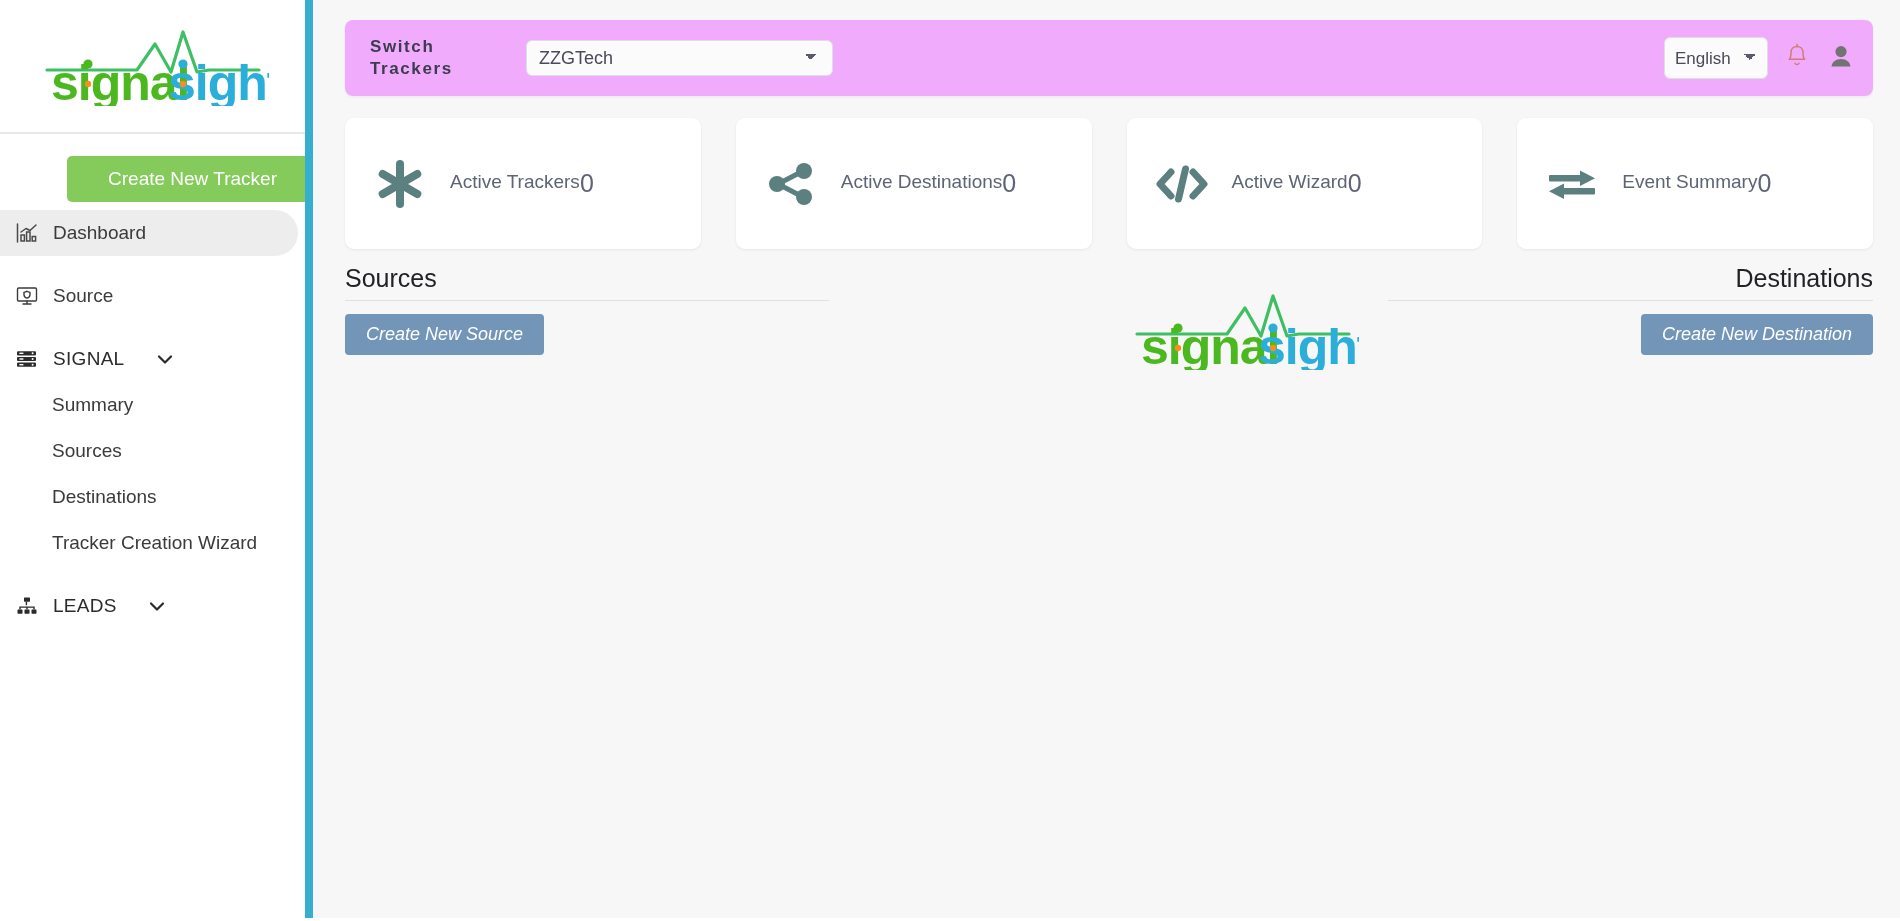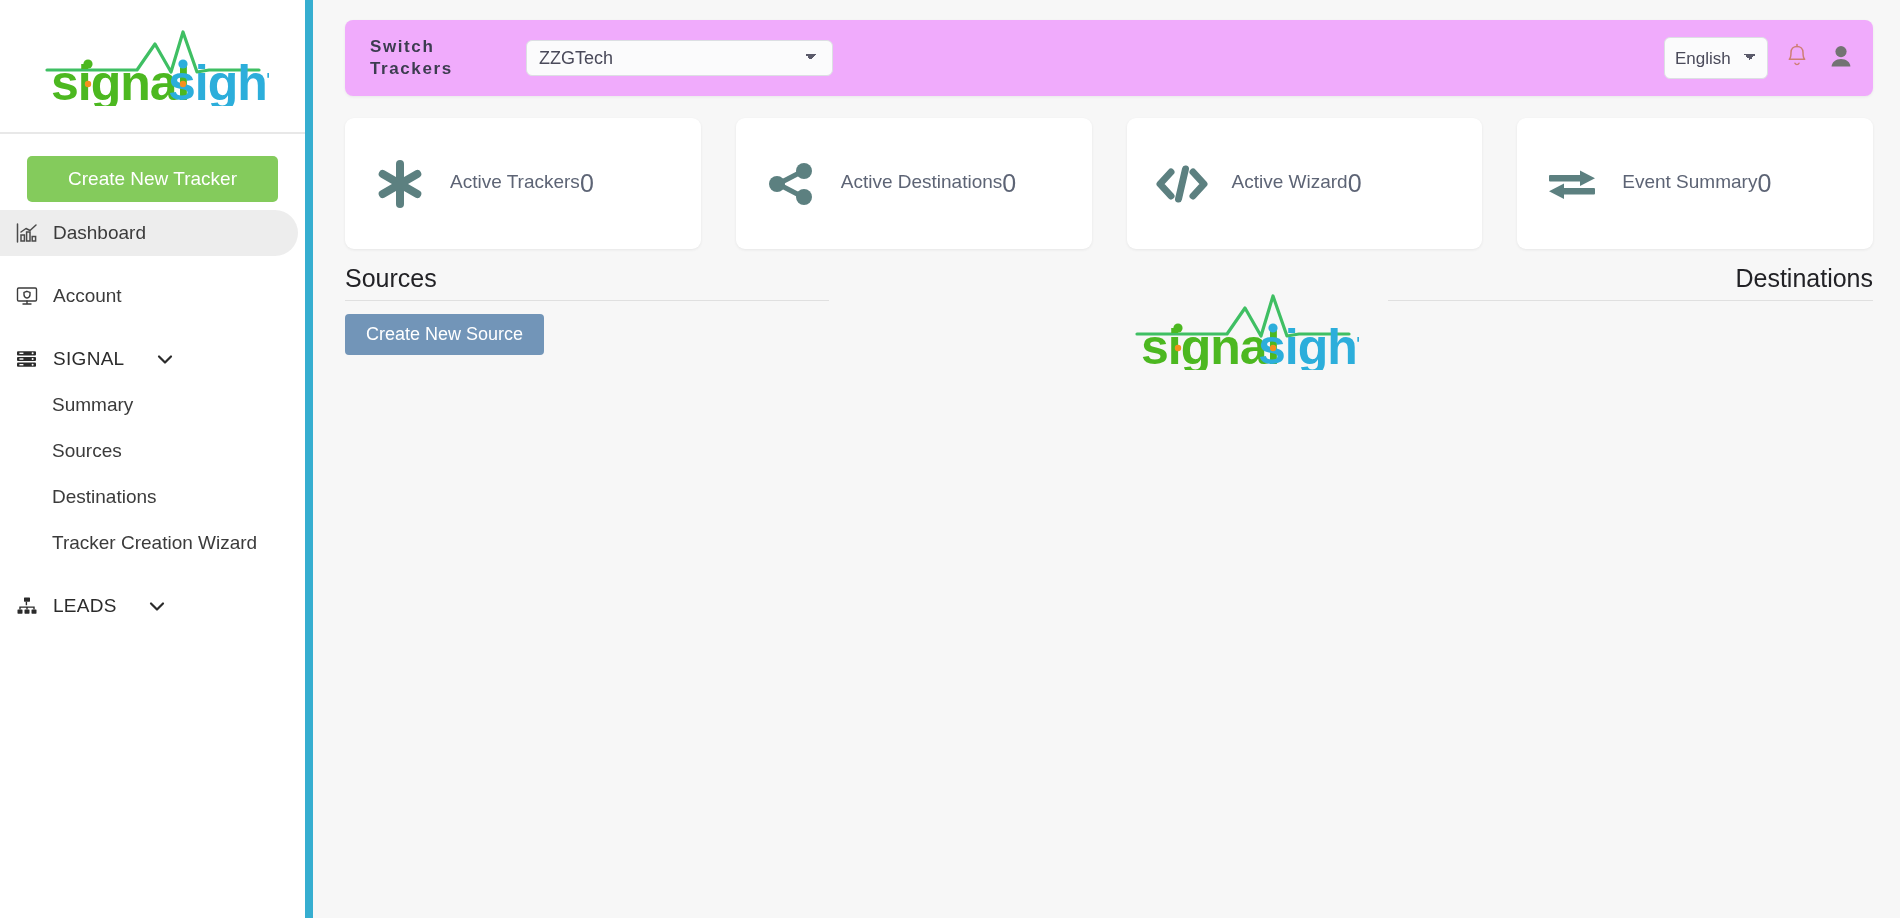--- a/index.html
+++ b/index.html
@@ -44,20 +44,21 @@
     height: 46px;
     background: #84cb5c;
     border: none;
     border-radius: 5px;
     color: #ffffff;
     font-size: 19px;
     font-family: "Liberation Sans", sans-serif;
     cursor: pointer;
     line-height: 46px;
     text-align: center;
+    margin-left: 40px;
   }
 
   .nav { margin-top: 8px; }
   .nav-item {
     display: flex;
     align-items: center;
     height: 46px;
     padding-left: 14px;
     gap: 13px;
     cursor: pointer;
@@ -257,20 +258,21 @@
     margin-top: 13px;
     height: 41px;
     background: #7295b8;
     border: none;
     border-radius: 4px;
     color: #ffffff;
     font-size: 18px;
     padding: 0 21px;
     font-family: "Liberation Sans", sans-serif;
     cursor: pointer;
+    font-style: italic;
   }
   .watermark {
     position: absolute;
     left: 790px;
     top: 290px;
     width: 280px;
     display: flex;
     justify-content: center;
     opacity: 1;
   }
@@ -317,21 +319,21 @@
       <div class="nav-gap"></div>
 
       <div class="nav-item">
         <span class="nav-icon">
           <svg width="24" height="24" viewBox="0 0 24 24" fill="none" stroke="#3b3b3b" stroke-width="1.4">
             <rect x="2.5" y="4" width="19" height="13" rx="1.2"></rect>
             <path d="M12 7.3l3 1.1v2.3c0 1.7-1.3 2.9-3 3.4-1.7-.5-3-1.7-3-3.4V8.4z"></path>
             <path d="M12 17v3M8 20h8" stroke-linecap="round"></path>
           </svg>
         </span>
-        <span>Account</span>
+        <span>Source</span>
       </div>
 
       <div class="nav-gap"></div>
 
       <div class="nav-item">
         <span class="nav-icon">
           <svg width="24" height="24" viewBox="0 0 24 24" fill="#2b2b2b">
             <rect x="2" y="4.2" width="19" height="4.2" rx="1"></rect>
             <rect x="2" y="9.9" width="19" height="4.2" rx="1"></rect>
             <rect x="2" y="15.6" width="19" height="4.2" rx="1"></rect>
@@ -496,18 +498,19 @@
           <circle cx="51" cy="38" r="4.6" fill="#4CB820"></circle>
           <circle cx="51" cy="58" r="3.2" fill="#F5901E"></circle>
           <circle cx="146" cy="38" r="4.6" fill="#2CAEDB"></circle>
           <circle cx="146" cy="58" r="3.2" fill="#F5901E"></circle>
         </svg>
       </div>
 
       <div class="panel-head right">
         <div class="panel-title">Destinations</div>
         <div class="panel-rule"></div>
+        <button class="btn-blue">Create New Destination</button>
       </div>
 
     </div>
 
   </div>
 </div>
 
 </body></html>

